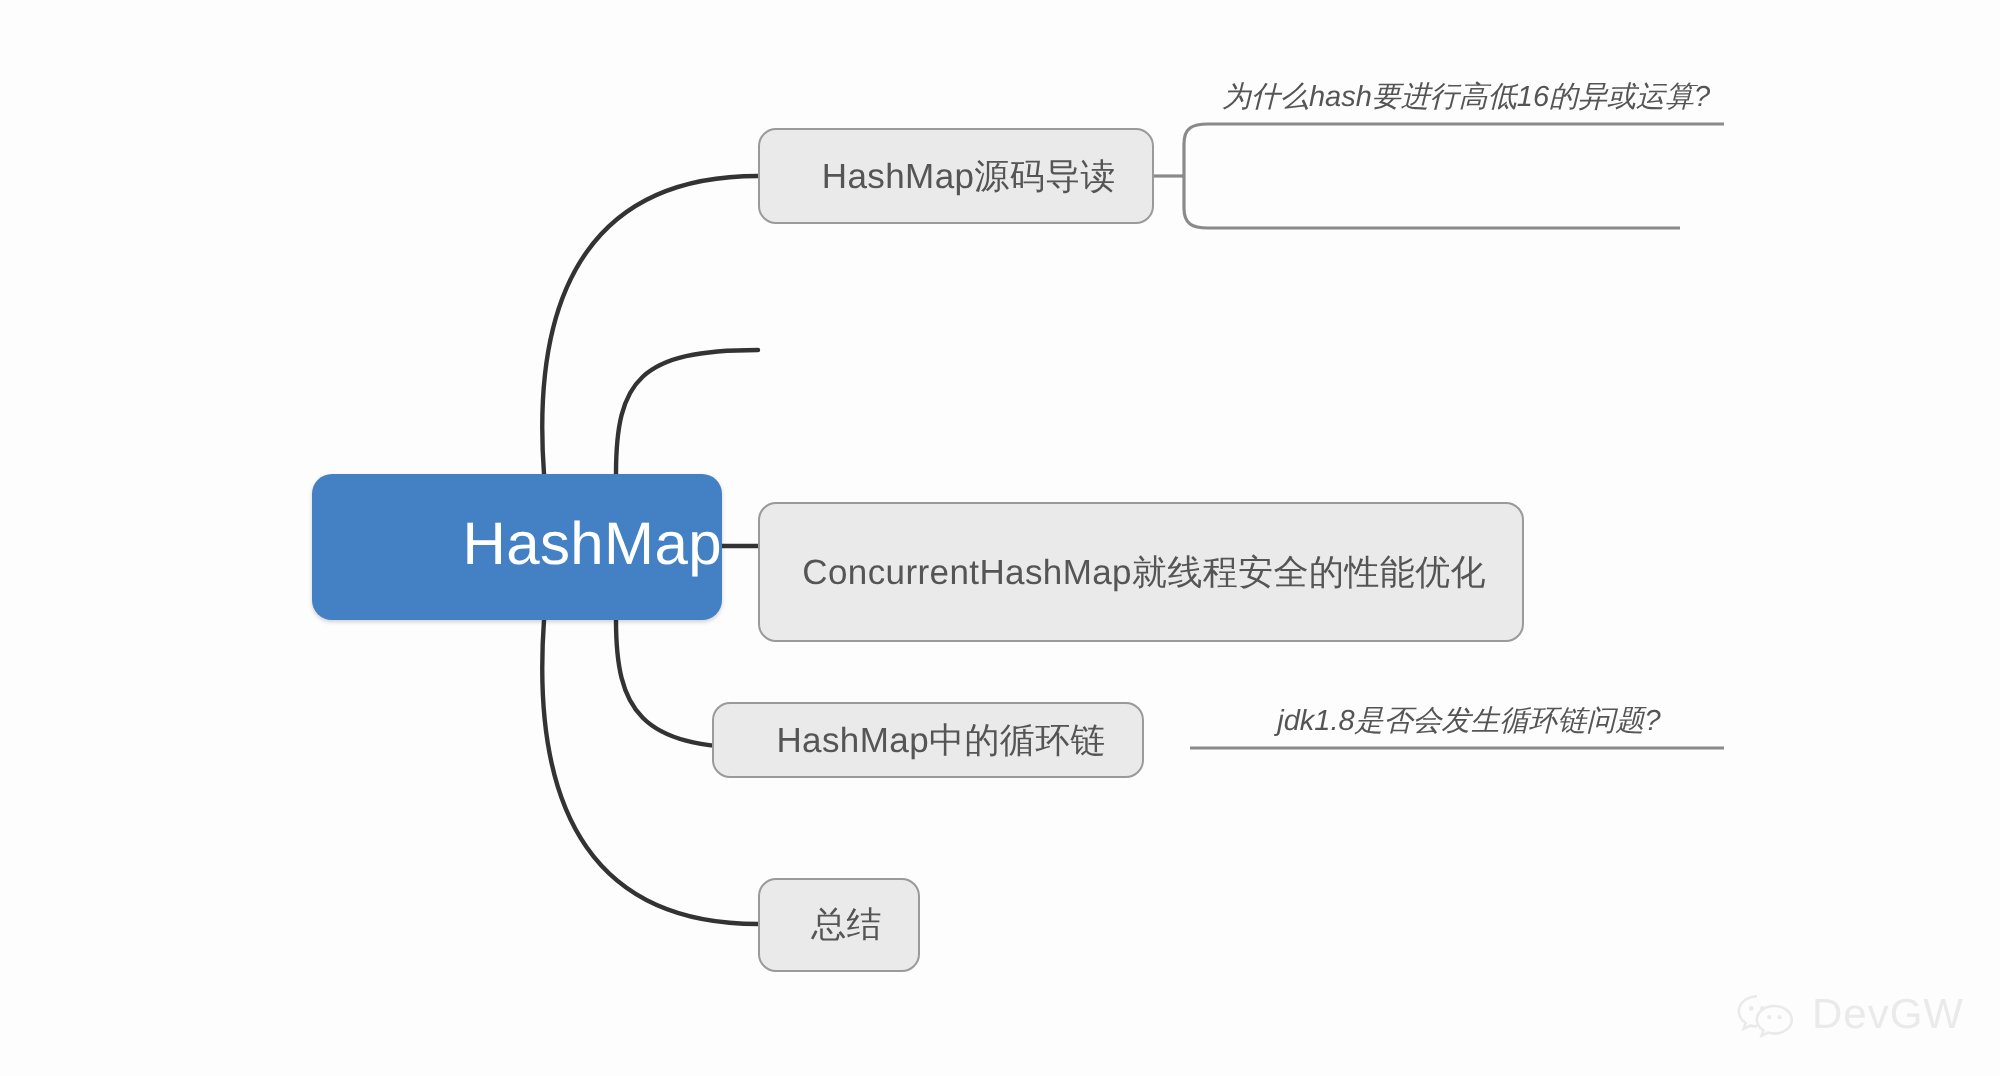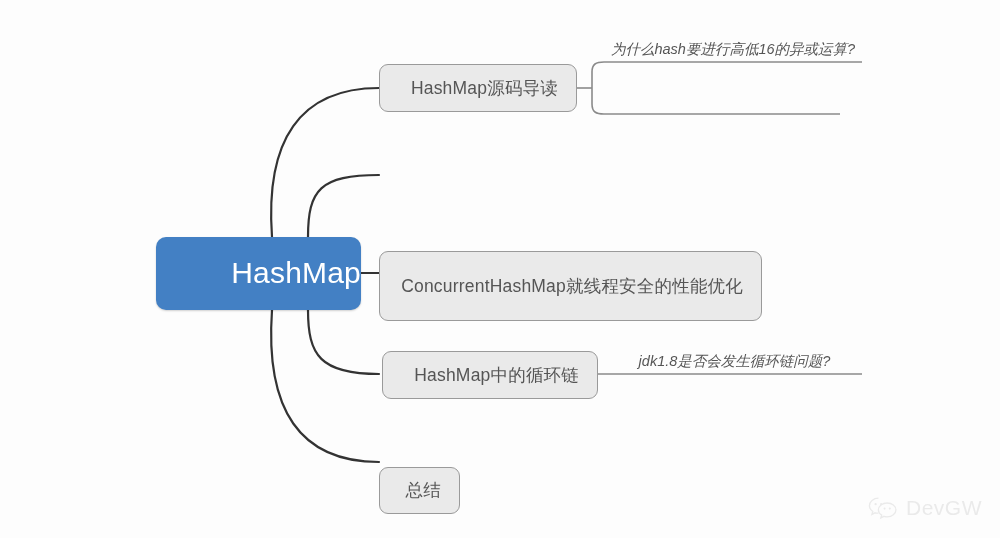--- a/index.html
+++ b/index.html
@@ -132,25 +132,25 @@
 
   <div class="node branch" style="left:379px; top:64px; width:198px; height:48px;">
     <span class="label">HashMap源码导读</span>
   </div>
 
 
   <div class="node branch" style="left:379px; top:238px; width:383px; height:70px;margin-top:13px;">
     <span class="label">ConcurrentHashMap就线程安全的性能优化</span>
   </div>
 
-  <div class="node branch" style="left:382px; top:351px; width:216px; height:48px;">
+  <div class="node branch" style="left:356px; top:351px; width:216px; height:38px;">
     <span class="label">HashMap中的循环链</span>
   </div>
 
-  <div class="node branch" style="left:379px; top:439px; width:81px; height:47px;margin-top:28px;">
+  <div class="node branch" style="left:379px; top:439px; width:81px; height:47px;">
     <span class="label">总结</span>
   </div>
 
   <div class="leaf" style="left:604px; top:34px; width:258px; height:28px;">
     <span class="label">为什么hash要进行高低16的异或运算?</span>
   </div>
 
 
   <div class="leaf" style="left:607px; top:346px; width:255px; height:28px;">
     <span class="label">jdk1.8是否会发生循环链问题?</span>

